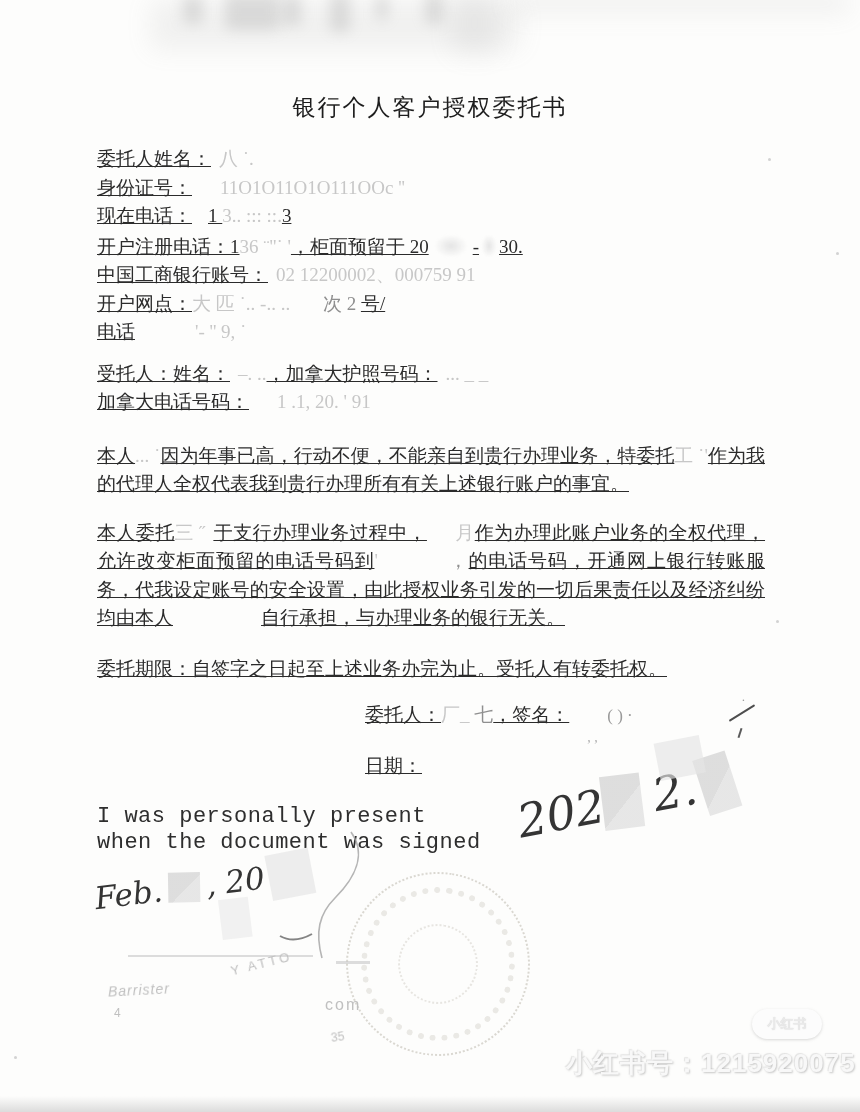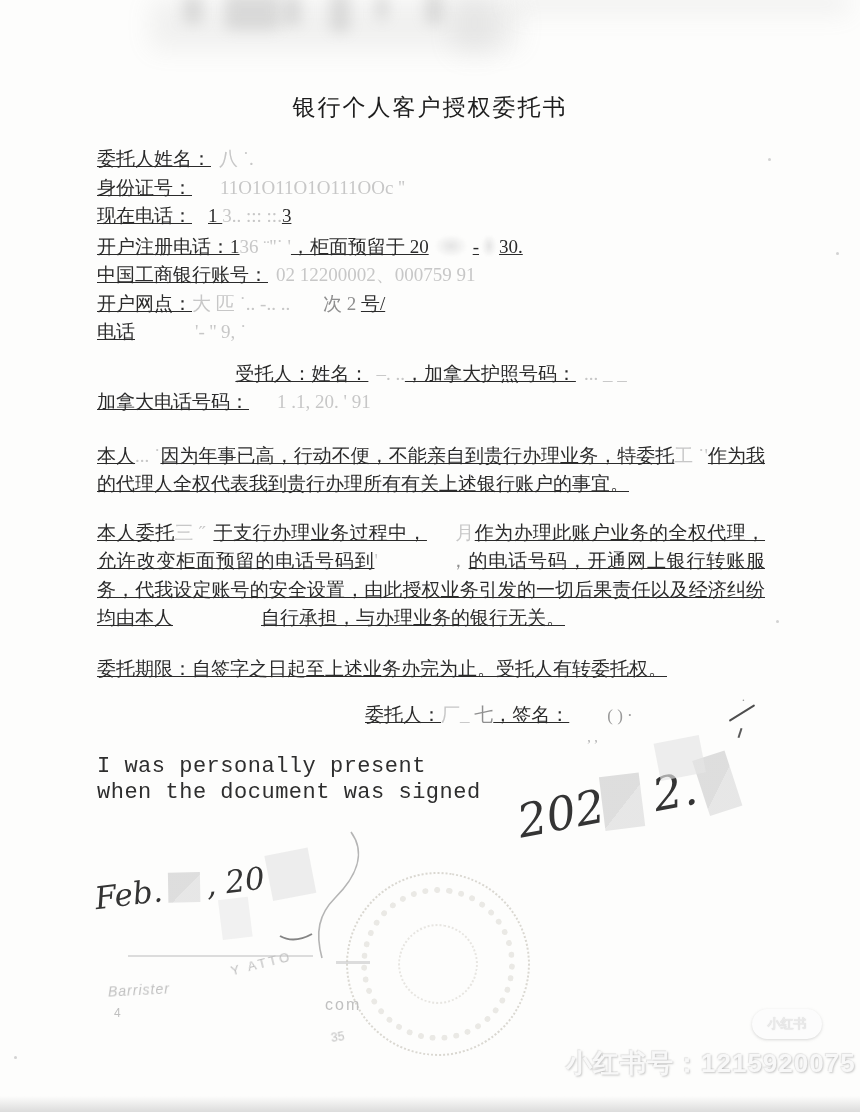--- a/index.html
+++ b/index.html
@@ -27,21 +27,21 @@
   .para{text-align:justify;margin:0;}
   .sp8{display:inline-block;width:8px;}
   .sp16{display:inline-block;width:16px;}
   .sp28{display:inline-block;width:28px;}
   .sp60{display:inline-block;width:60px;}
   .gap70{display:inline-block;width:70px;}
   .gap90{display:inline-block;width:88px;}
   .blob{display:inline-block;width:44px;height:30px;vertical-align:-8px;
     background:radial-gradient(closest-side,#e4e4e4 0%,rgba(230,230,230,0) 75%);filter:blur(1px);}
   .blob.small{width:20px;}
-  .mt13{margin-top:13px;text-align:center;}
+  .mt13{margin-top:13px;}
   .mt25{margin-top:25px;}
   .mt20{margin-top:20px;}
   .mt18{margin-top:18px;}
   .mt22{margin-top:22px;}
   .indent{margin-left:268px;}
   .notary-en{margin-top:24px;font-family:"Liberation Mono","DejaVu Sans Mono",monospace;
     font-size:22px;line-height:26px;color:#2e2e2e;letter-spacing:.5px;}
   
   .sig-marks{position:relative;display:inline-block;width:220px;height:28px;vertical-align:bottom;}
   .sig-marks .m1{position:absolute;left:38px;top:0;color:#9a9a9a;font-size:17px;}
@@ -152,20 +152,23 @@
     </p>
 
     <div class="line mt22">
       <span class="ink">委托期限：自签字之日起至上述业务办完为止。受托人有转委托权。</span>
     </div>
 
     <div class="line mt18 indent">
       <span class="ink">委托人：</span><span class="faint">厂_ </span><span class="mid">七</span><span class="ink">，签名：</span><span class="sig-marks"><span class="m1">( ) ·</span><span class="m2">, ,</span><span class="m3">·</span><span class="sig-slash"></span><span class="sig-tick"></span></span>
     </div>
 
+    <div class="line mt22 indent">
+      <span class="ink">日期：</span>
+    </div>
 
     <div class="notary-en">
       <div>I was personally present</div>
       <div>when the document was signed</div>
     </div>
   </div>
 
   <div class="hand-cn hand">
     <span>202</span>
     <span class="mosaic mosaic1"></span>

